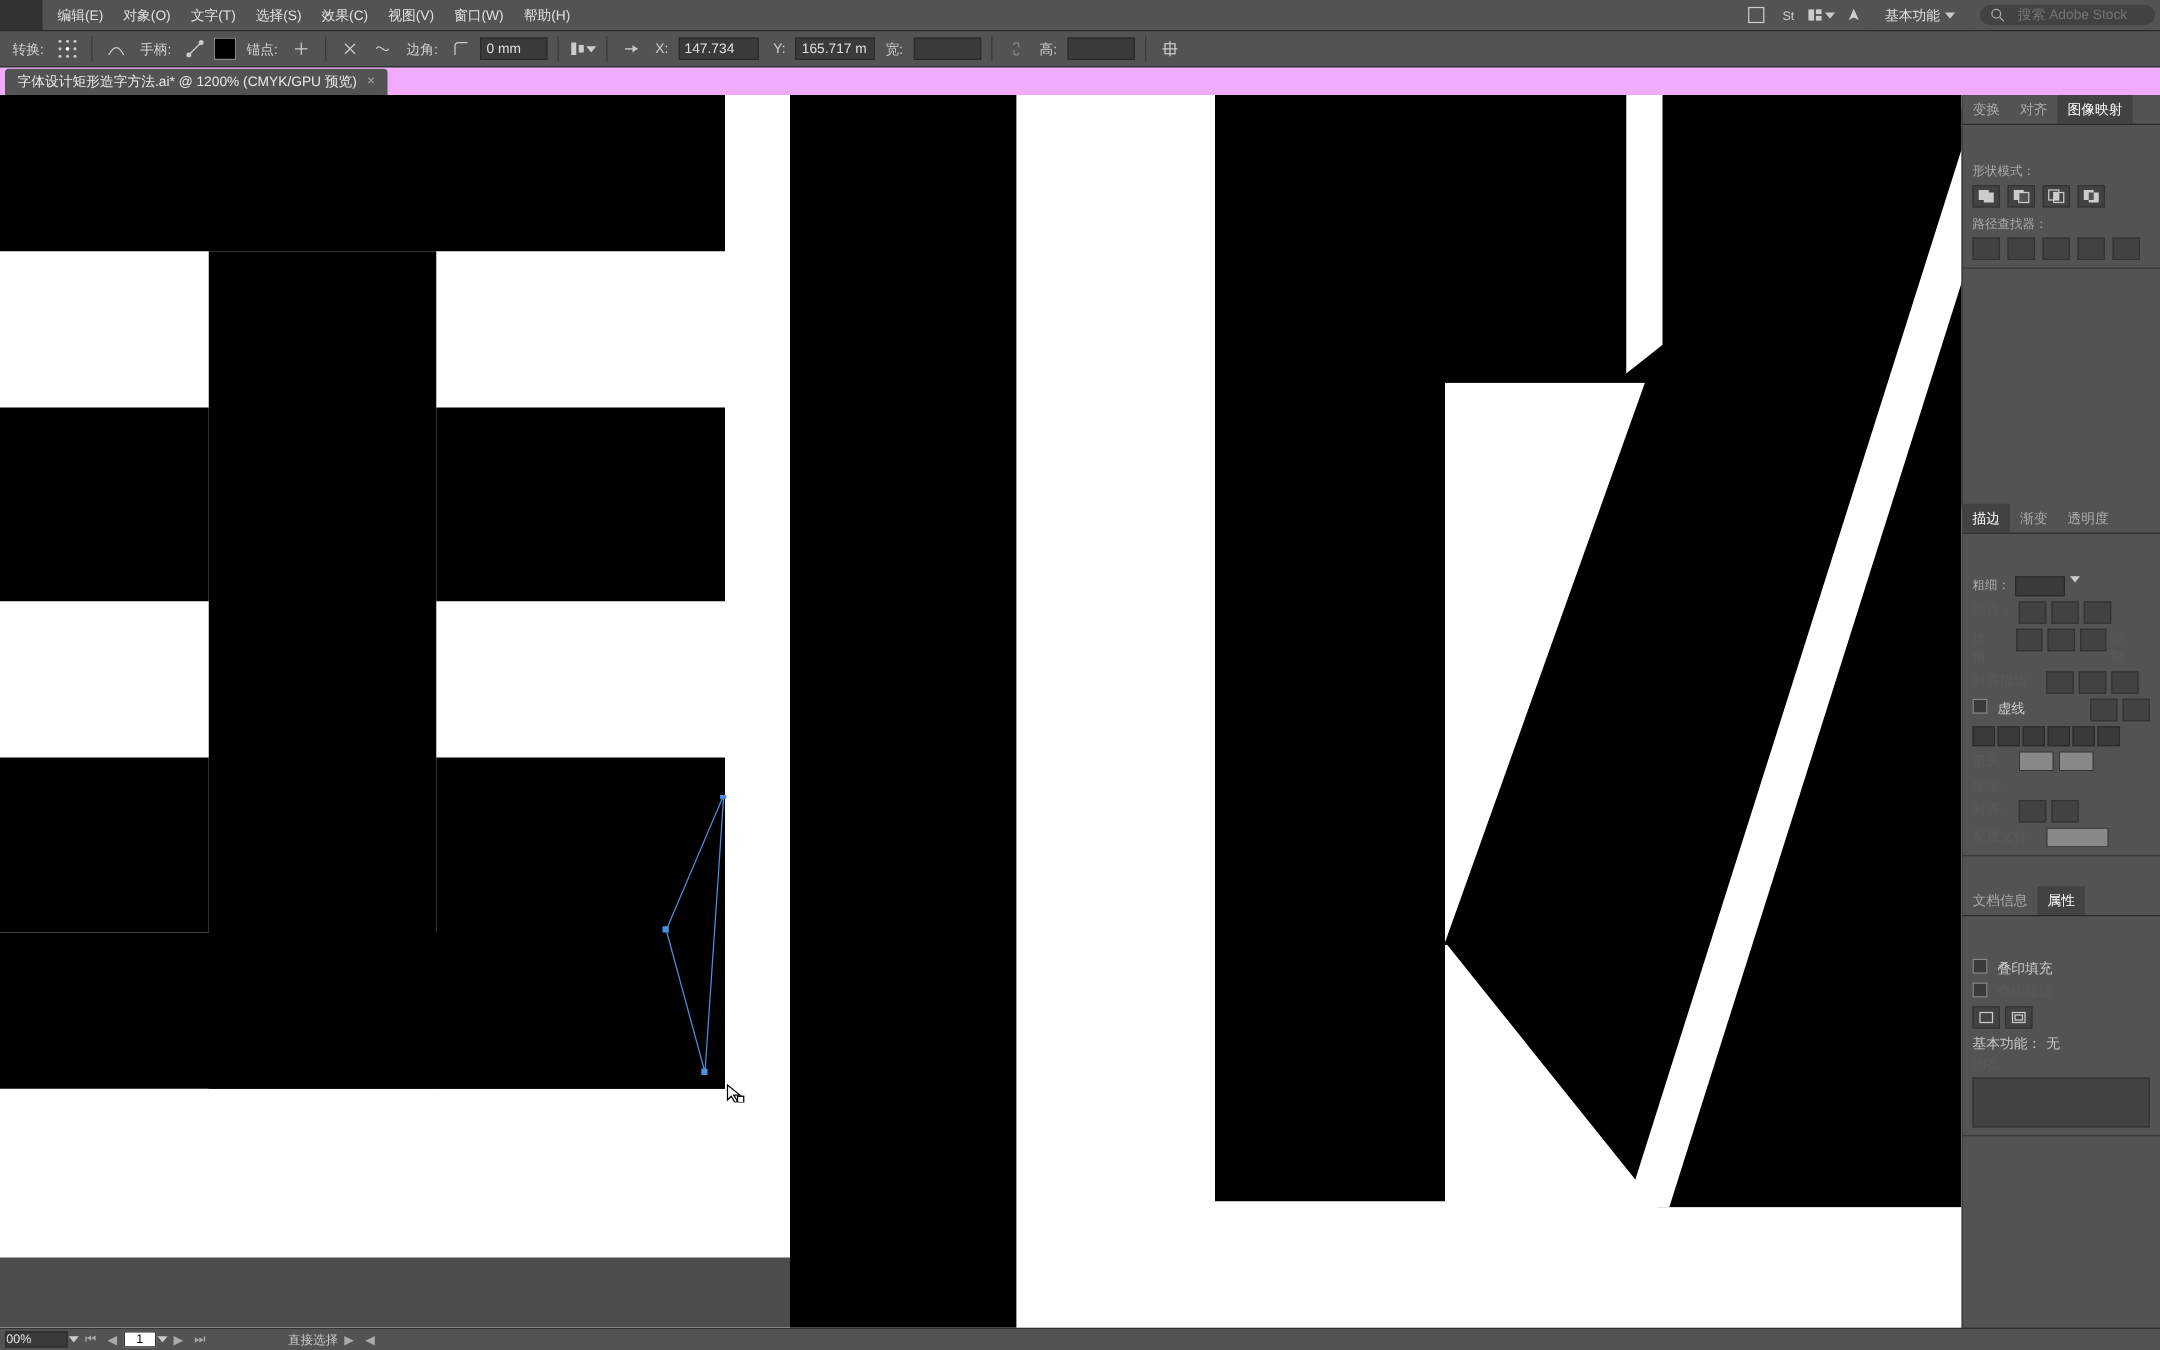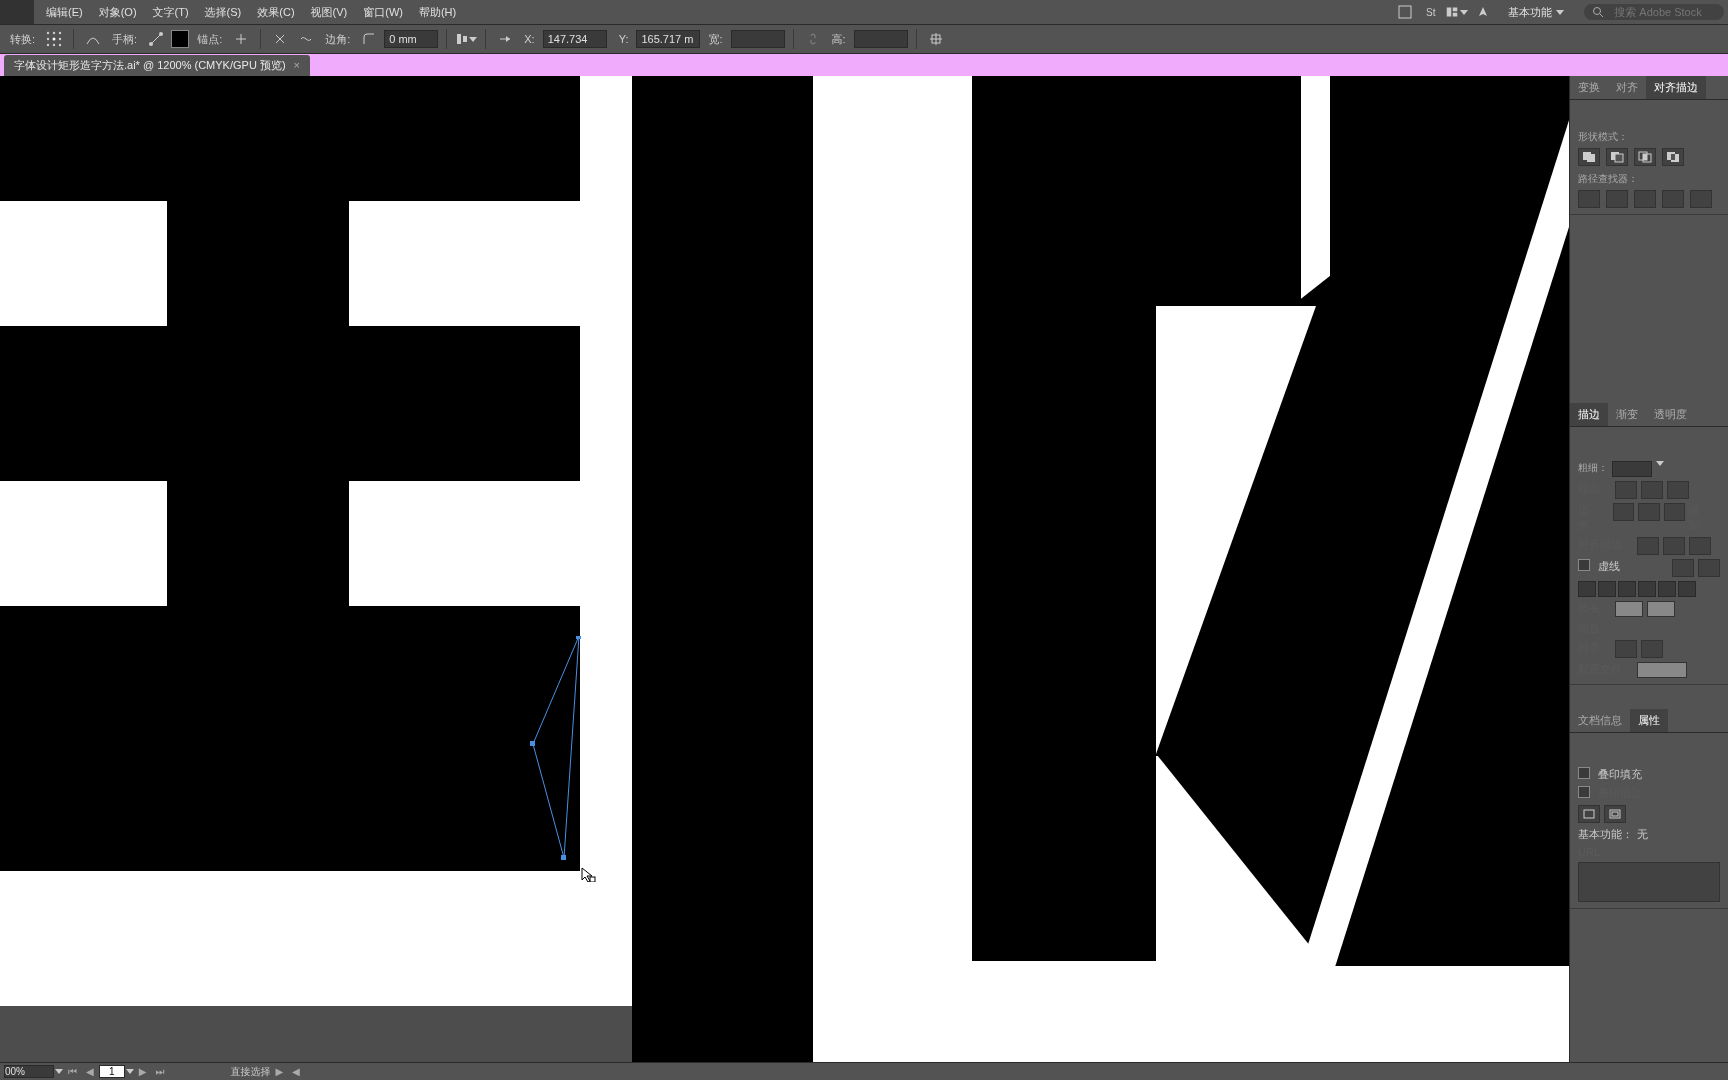--- a/index.html
+++ b/index.html
@@ -243,21 +243,21 @@
     <div class="shape" style="left:1330px;top:0;width:253px;height:330px;"></div>
 
     <div style="position:absolute;left:1156px;top:0;width:427px;height:890px;background:#fff;clip-path:polygon(34% 100%,100% 0,100% 12%,42% 100%);"></div>
     <div style="position:absolute;left:1156px;top:230px;width:160px;height:448px;background:#fff;clip-path:polygon(0 0,100% 0,0 100%);"></div>
   </div>
 
   <div class="panels">
     <div class="panel-tabs">
       <div class="panel-tab">变换</div>
       <div class="panel-tab">对齐</div>
-      <div class="panel-tab active">对齐描边</div>
+      <div class="panel-tab active">图像映射</div>
     </div>
     <div class="panel-section">
       <div class="panel-label">形状模式：</div>
       <div class="icon-row">
         <div class="panel-icon">
             <svg viewBox="0 0 14 12">
               <rect x="1" y="1" width="8" height="8" fill="#ccc"></rect>
               <rect x="5" y="3" width="8" height="8" fill="#ccc"></rect>
             </svg>
           </div>

